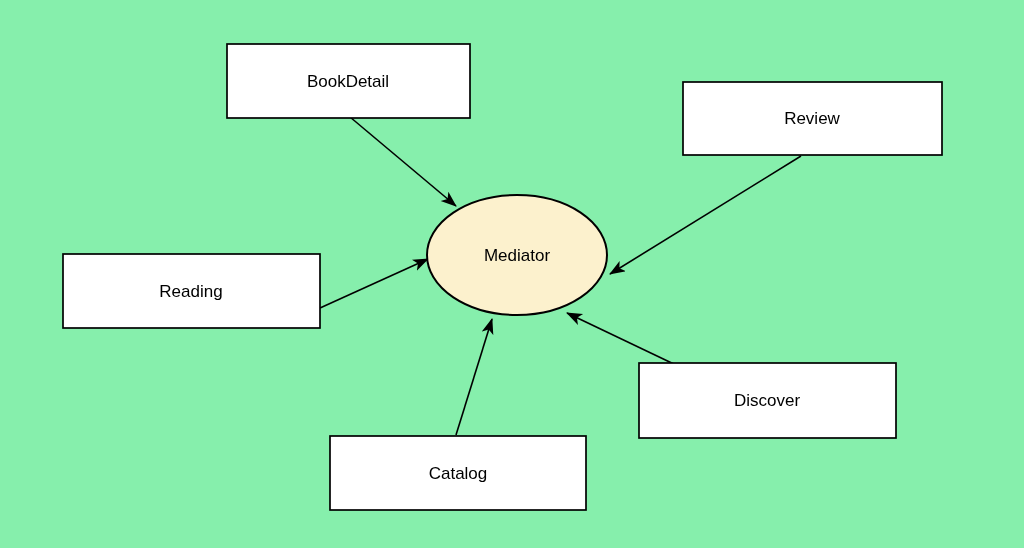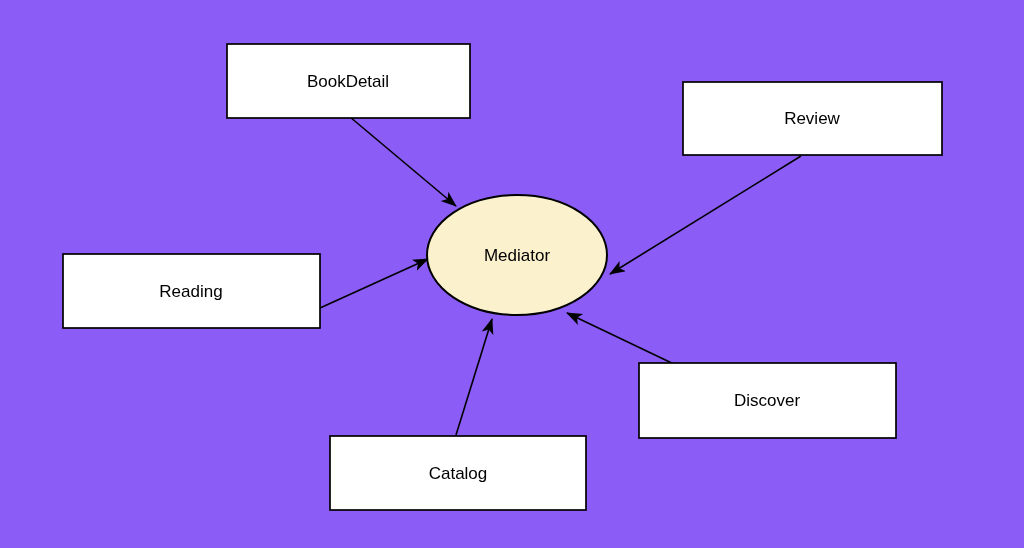--- a/index.html
+++ b/index.html
@@ -4,21 +4,21 @@
 <style>
   html, body {
     margin: 0;
     padding: 0;
     background: #ffffff;
   }
   .canvas-wrap {
     position: relative;
     width: 1024px;
     height: 548px;
-    background: #8b5cf6;
+    background: #86efac;
     overflow: hidden;
     font-family: "Liberation Sans", sans-serif;
   }
   svg.diagram {
     display: block;
     width: 1024px;
     height: 548px;
   }
   .node-rect {
     fill: #ffffff;

